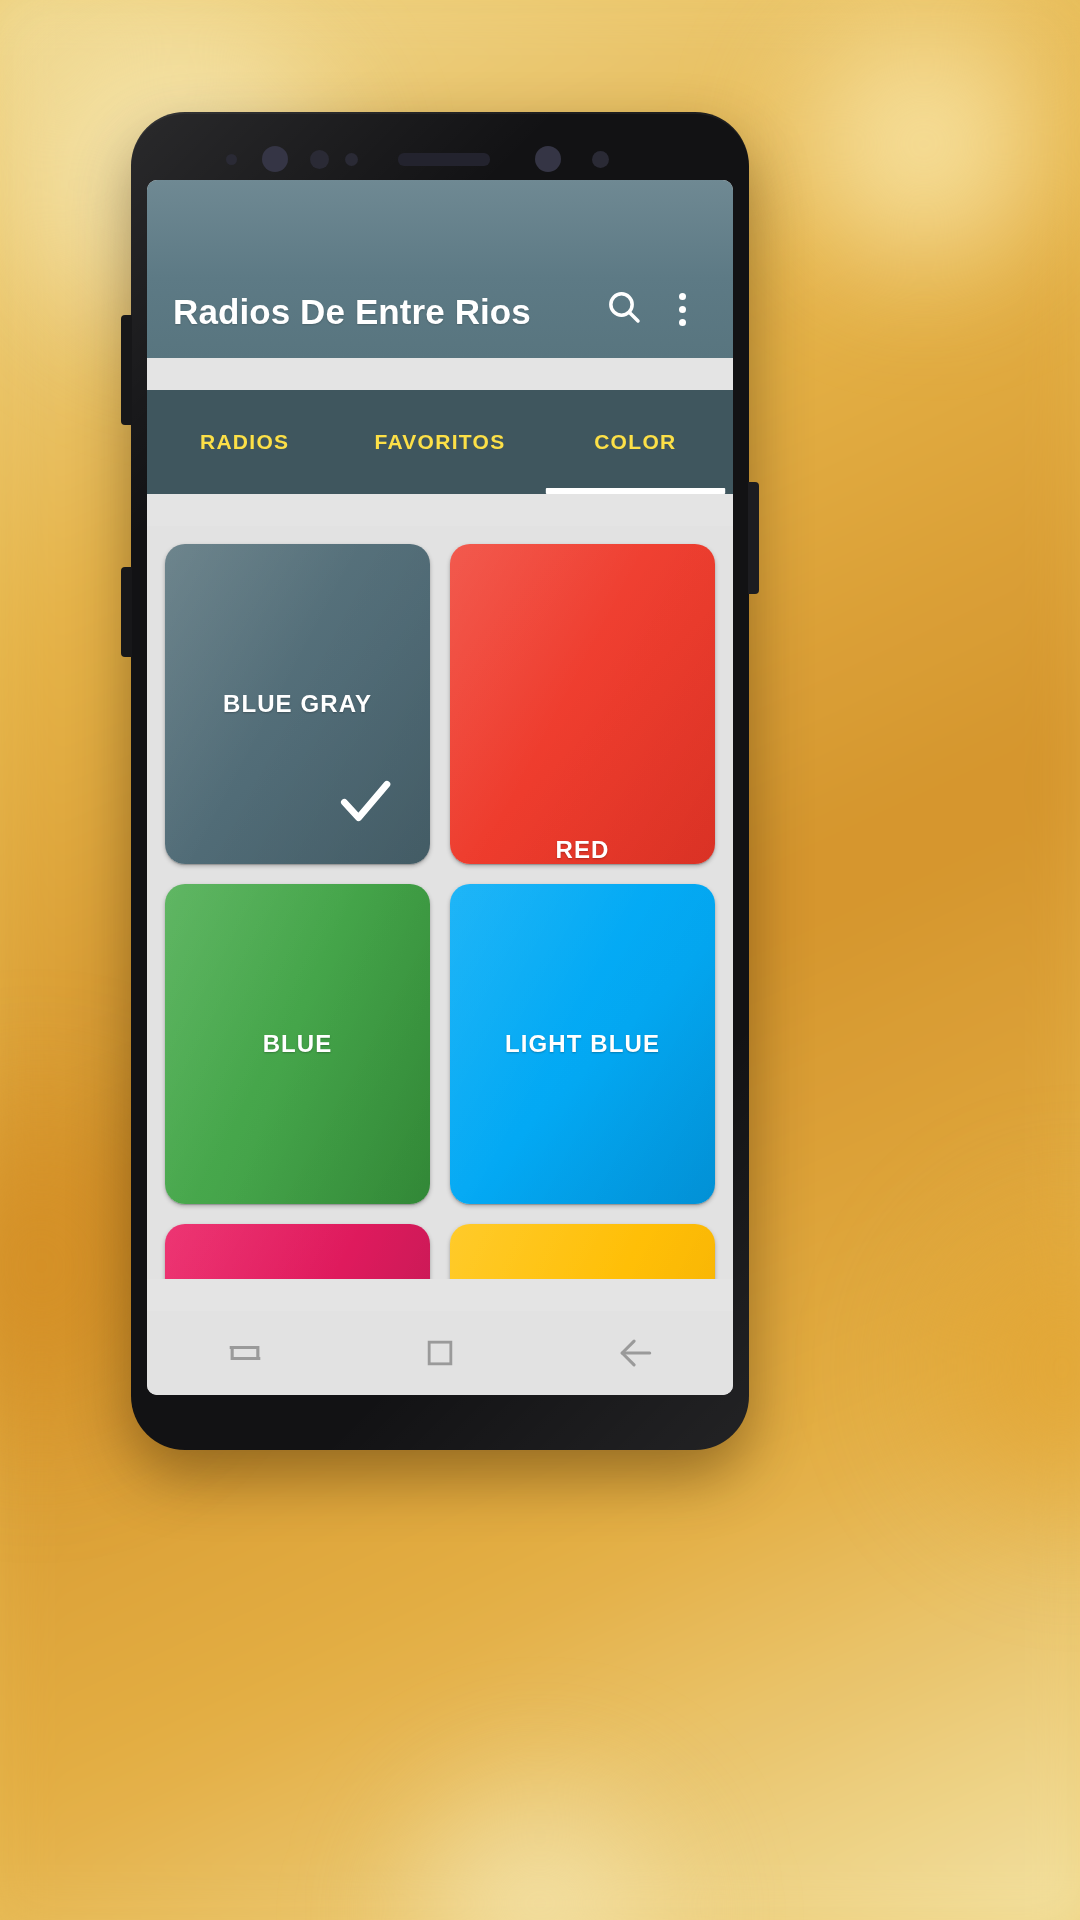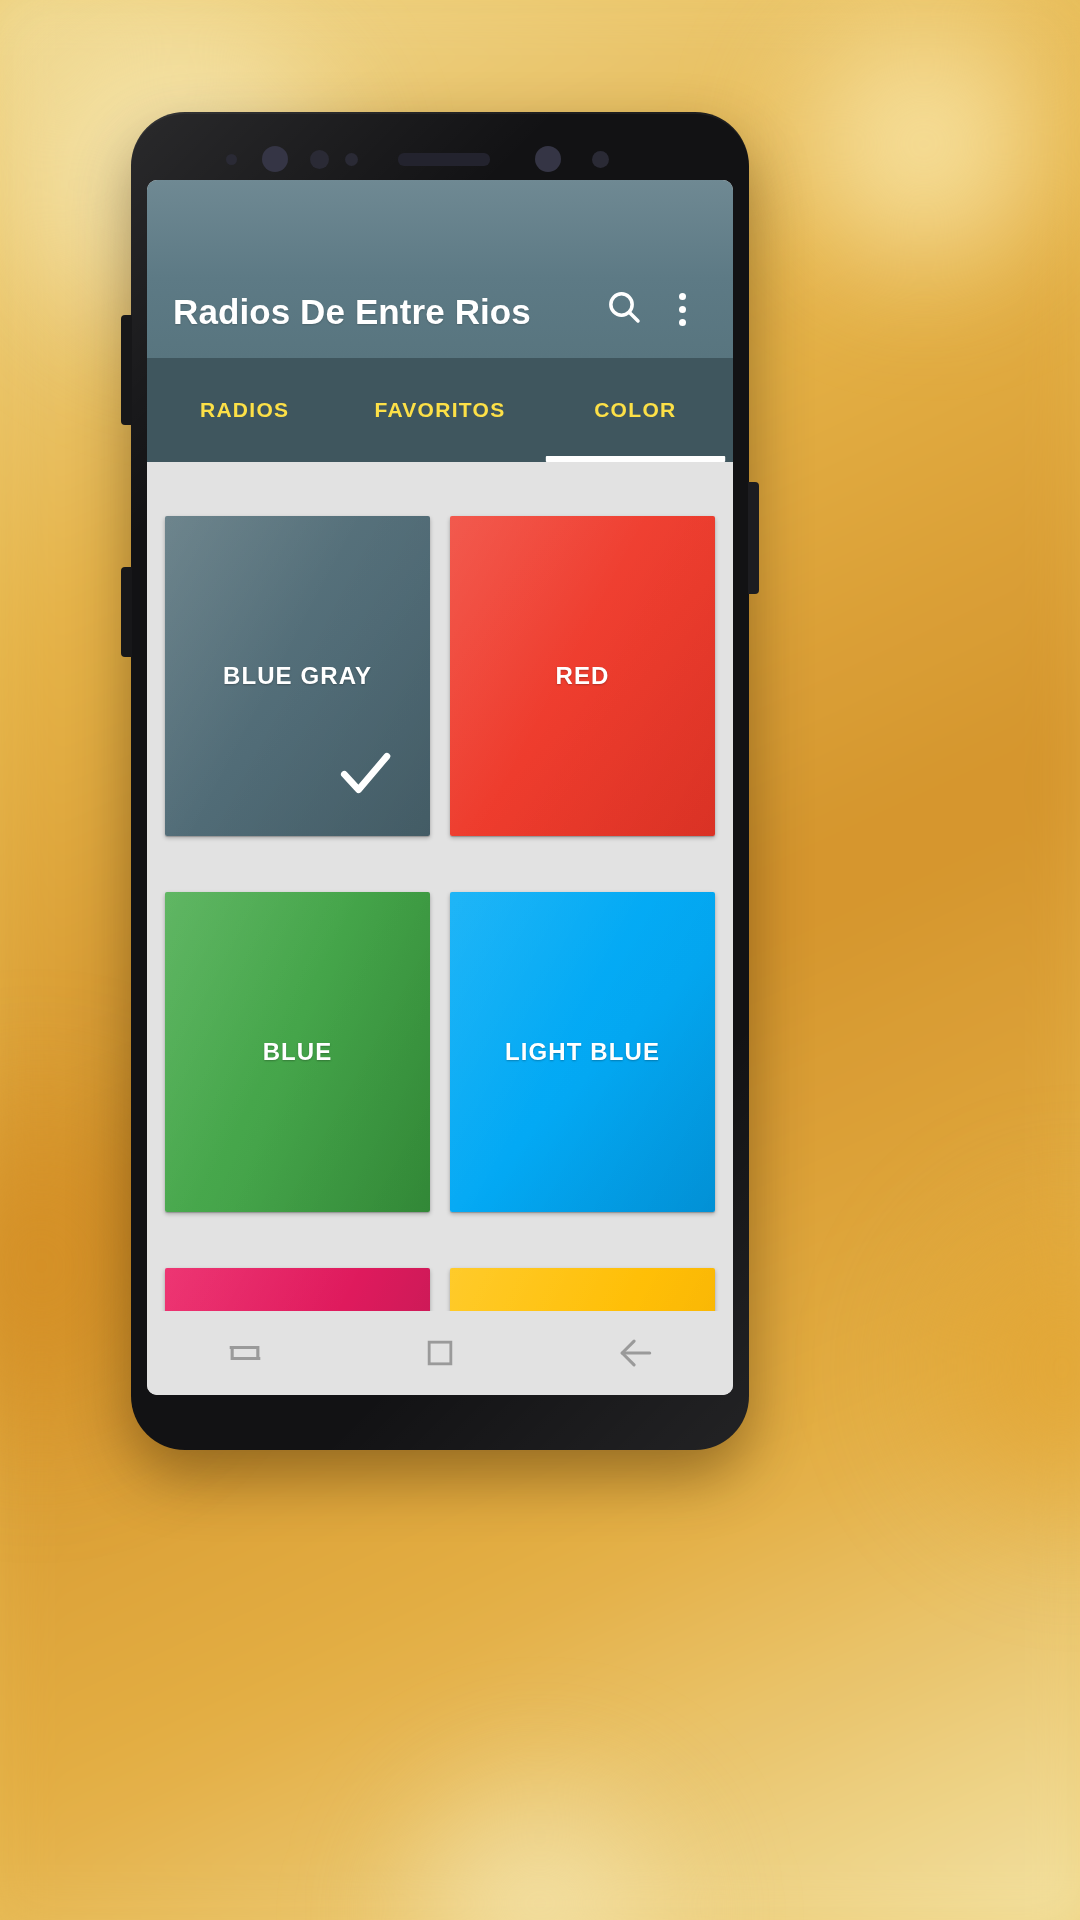--- a/index.html
+++ b/index.html
@@ -45,21 +45,21 @@
 
   
   #sensors{position:absolute;left:0;right:0;top:28px;height:36px;}
   .dot{position:absolute;border-radius:50%;background:#2a2a35;}
   .speaker{position:absolute;background:#23232e;border-radius:6px;}
 
   
   #screen{
     position:absolute;left:16px;top:68px;width:586px;height:1215px;
     border-radius:10px;overflow:hidden;background:#e4e4e4;
-    display:flex;flex-direction:column;
+    display:flex;flex-direction:column;gap:32px;
   }
 
   
   #appbar{
     position:relative;height:178px;flex:0 0 178px;
     background:linear-gradient(180deg,#6f8993 0%,#5d7a85 55%,#58757f 100%);
     display:flex;align-items:flex-end;padding:0 22px 26px 26px;box-sizing:border-box;
   }
   #appbar-title{
     color:#fff;font-size:35px;font-weight:700;letter-spacing:.1px;
@@ -88,25 +88,24 @@
     transform:scaleX(.92);transform-origin:center;
   }
 
   
   #content{
     flex:1 1 auto;background:#e2e2e2;overflow:hidden;
     padding:18px 18px 0 18px;box-sizing:border-box;
   }
   #color-grid{display:grid;grid-template-columns:1fr 1fr;gap:20px;}
   .color-card{
-    position:relative;height:320px;border-radius:2px;
+    position:relative;height:320px;border-radius:20px;
     display:flex;align-items:center;justify-content:center;
     box-shadow:0 2px 4px rgba(0,0,0,.26), 0 1px 1px rgba(0,0,0,.18);
     overflow:hidden;
-    margin-top:36px;
   }
   .color-card .sheen{
     position:absolute;inset:0;
     background:linear-gradient(118deg,rgba(255,255,255,.10) 0%,rgba(255,255,255,0) 46%,rgba(0,0,0,.06) 100%);
     pointer-events:none;
   }
   .color-card .label{
     color:#fff;font-size:24px;font-weight:700;letter-spacing:1.1px;
     text-shadow:0 1px 2px rgba(0,0,0,.25);z-index:2;
   }
@@ -183,21 +182,21 @@
         <div class="color-card" style="background:linear-gradient(135deg,#5d7780 0%,#516c77 55%,#47616b 100%);">
           <span class="sheen"></span>
           <span class="label">BLUE GRAY</span>
           <span class="check">
             <svg width="62" height="62" viewBox="0 0 24 24" fill="none" stroke="#ffffff" stroke-width="2.6" stroke-linecap="round" stroke-linejoin="round">
               <polyline points="4,12.5 9.5,18.5 20.5,5.5"></polyline>
             </svg>
           </span>
         </div>
 
-        <div class="color-card" style="background:linear-gradient(135deg,#f1473a 0%,#ee3c2d 55%,#e73527 100%);">
+        <div class="color-card" style="background:linear-gradient(135deg,#f1473a 0%,#ee3c2d 55%,#e73527 100%);align-items:flex-end;">
           <span class="sheen"></span>
           <span class="label">RED</span>
         </div>
 
         <div class="color-card" style="background:linear-gradient(110deg,#4eae52 0%,#45a54a 48%,#35903a 100%);">
           <span class="sheen"></span>
           <span class="label">BLUE</span>
         </div>
 
         <div class="color-card" style="background:linear-gradient(135deg,#06adf6 0%,#03a9f4 55%,#0299e2 100%);justify-content:center;">

